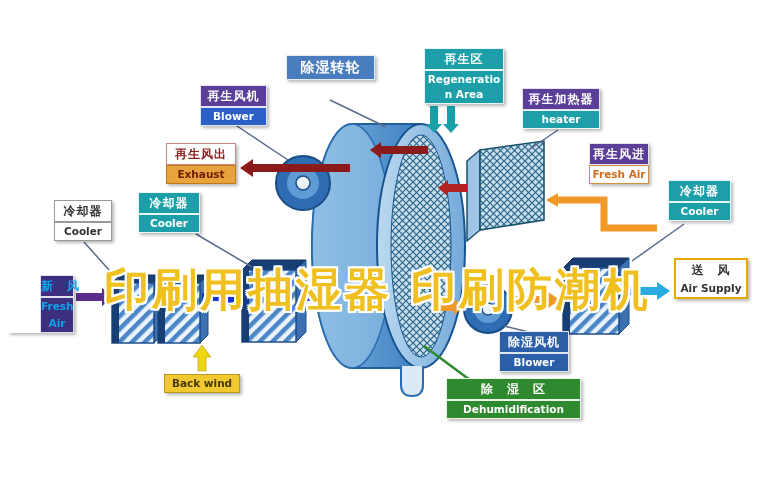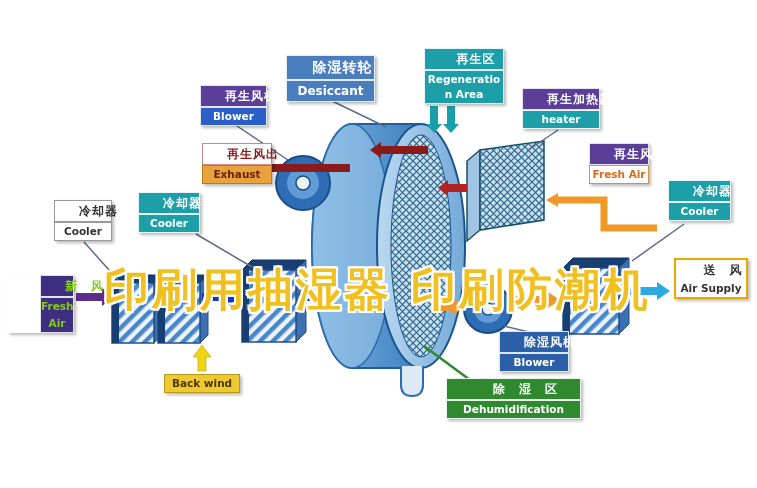--- a/index.html
+++ b/index.html
@@ -7,26 +7,26 @@
     --blue-dark:#2B5FA8; --steel-blue:#4A7DBE; --navy:#1F4E8C; --orange:#E8A33D;
     --yellow:#EFC832; --dark-red:#8B1A1A; --red:#B22222; --green:#2F8A2F;
     --gold:#F0C020; --cyan:#29ABE2; --arrow-blue:#1435C8; --arrow-purple:#5B2D8E;
     --arrow-orange:#F09828; --arrow-yellow:#F0D511; --arrow-teal:#18A0A8;
   }
   *{margin:0;padding:0;box-sizing:border-box;}
   body{font-family:"DejaVu Sans","Liberation Sans",sans-serif;background:#fff;}
   .stage{position:relative;width:757px;height:488px;background:#ffffff;overflow:hidden;}
   svg.layer{position:absolute;left:0;top:0;z-index:1;}
   .label{position:absolute;z-index:3;text-align:center;font-weight:bold;box-shadow:2px 2px 3px rgba(0,0,0,.28);}
-  .label .cn{font-size:12px;line-height:20px;letter-spacing:1px;white-space:nowrap;padding-left:24px;}
+  .label .cn{font-size:12px;line-height:20px;letter-spacing:1px;white-space:nowrap;}
   .label .en{font-size:10.5px;line-height:17px;}
   .big .cn{font-size:14px;line-height:23px;}
   .big .en{font-size:12px;line-height:20px;}
   .row-purple{background:var(--purple);color:#fff;border:1px solid rgba(255,255,255,.85);}
-  .row-darkpurple{background:var(--dark-purple);color:#84cc16;border:1px solid rgba(255,255,255,.85);margin-left:32px;}
+  .row-darkpurple{background:var(--dark-purple);color:#0ea5e9;border:1px solid rgba(255,255,255,.85);margin-left:32px;}
   .row-steel{background:var(--steel-blue);color:#fff;border:1px solid rgba(255,255,255,.85);}
   .row-teal{background:var(--teal);color:#fff;border:1px solid rgba(255,255,255,.9);}
   .row-blue{background:var(--blue);color:#fff;border:1px solid rgba(255,255,255,.85);}
   .row-bluedark{background:var(--blue-dark);color:#fff;border:1px solid rgba(255,255,255,.85);}
   .row-green{background:var(--green);color:#fff;border:1px solid rgba(255,255,255,.9);}
   .row-yellow{background:var(--yellow);color:#4a3a00;border:1px solid #b89a1a;}
   .row-white{background:#fff;color:#333;border:1px solid #999;}
   .row-white-red{background:#fff;color:var(--dark-red);border:1px solid #cc8888;}
   .row-orange{background:var(--orange);color:#6b2000;border:1px solid #c07818;}
   .row-white-orange{background:#fff;color:#D2691E;border:1px solid #d89040;}
@@ -152,34 +152,33 @@
 
   <div class="title">印刷用抽湿器 印刷防潮机</div>
 
   <div class="label" style="left:200px;top:85px;width:67px;">
     <div class="cn row-purple">再生风机</div>
     <div class="en row-blue">Blower</div>
   </div>
 
   <div class="label big" style="left:286px;top:55px;width:89px;">
     <div class="cn row-steel">除湿转轮</div>
-    <div class="en row-steel">Desiccant</div>
   </div>
 
   <div class="label" style="left:522px;top:88px;width:78px;">
     <div class="cn row-purple">再生加热器</div>
     <div class="en row-teal">heater</div>
   </div>
 
   <div class="label wrap-en" style="left:424px;top:48px;width:80px;">
     <div class="cn row-teal">再生区</div>
     <div class="en row-teal">Regeneration Area</div>
   </div>
 
-  <div class="label" style="left:166px;top:143px;width:70px;margin-left:36px;">
+  <div class="label" style="left:166px;top:143px;width:70px;">
     <div class="cn row-white-red">再生风出</div>
     <div class="en row-orange">Exhaust</div>
   </div>
 
   <div class="label" style="left:138px;top:192px;width:62px;">
     <div class="cn row-teal">冷却器</div>
     <div class="en row-teal">Cooler</div>
   </div>
 
   <div class="label" style="left:54px;top:200px;width:58px;">

